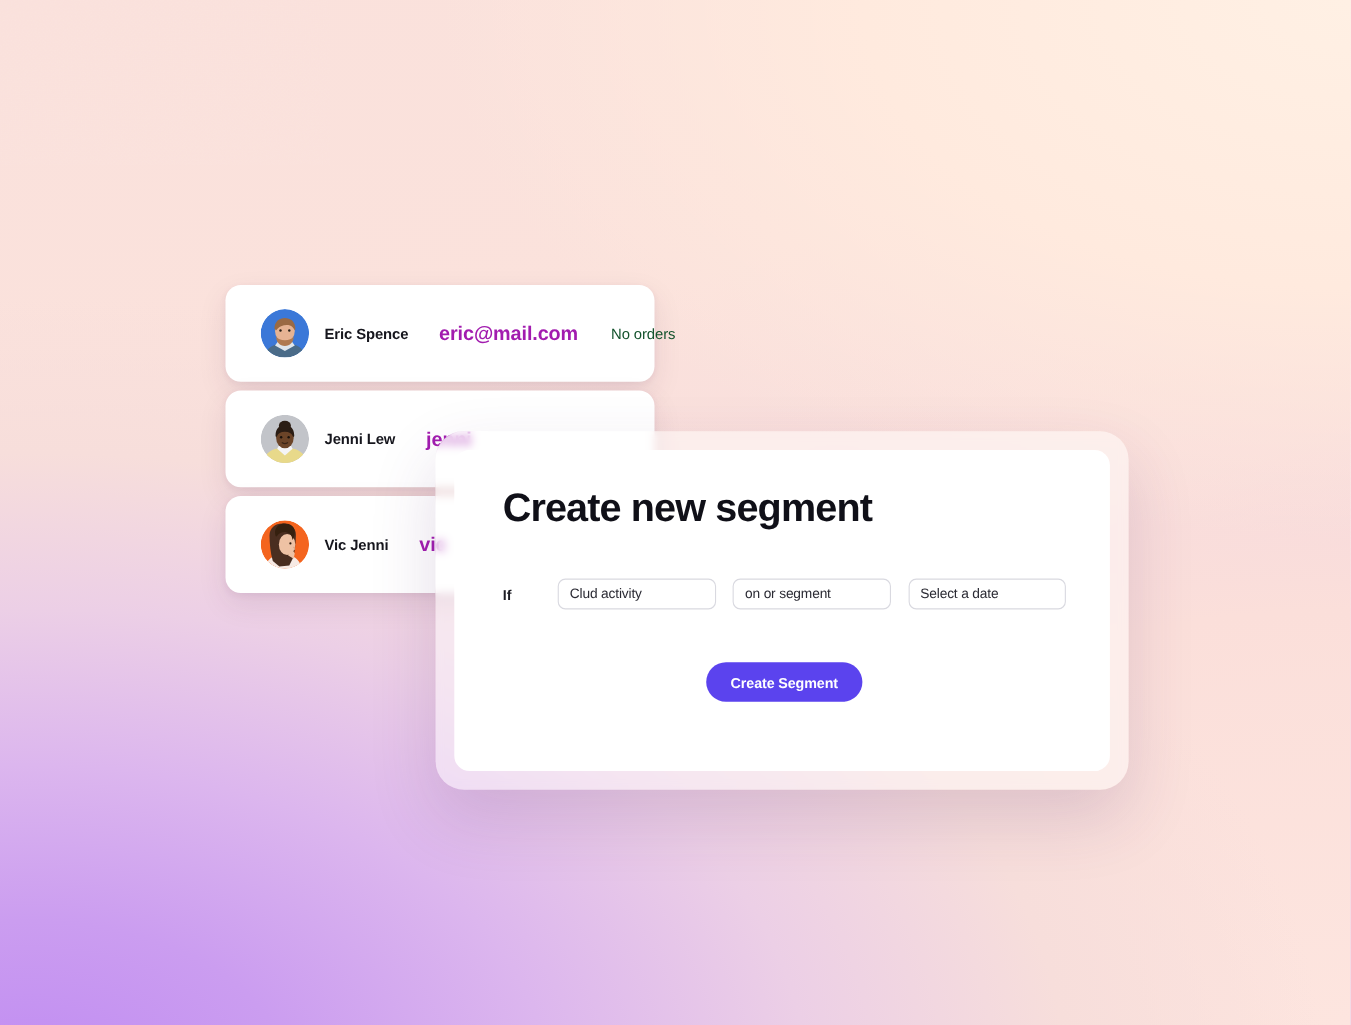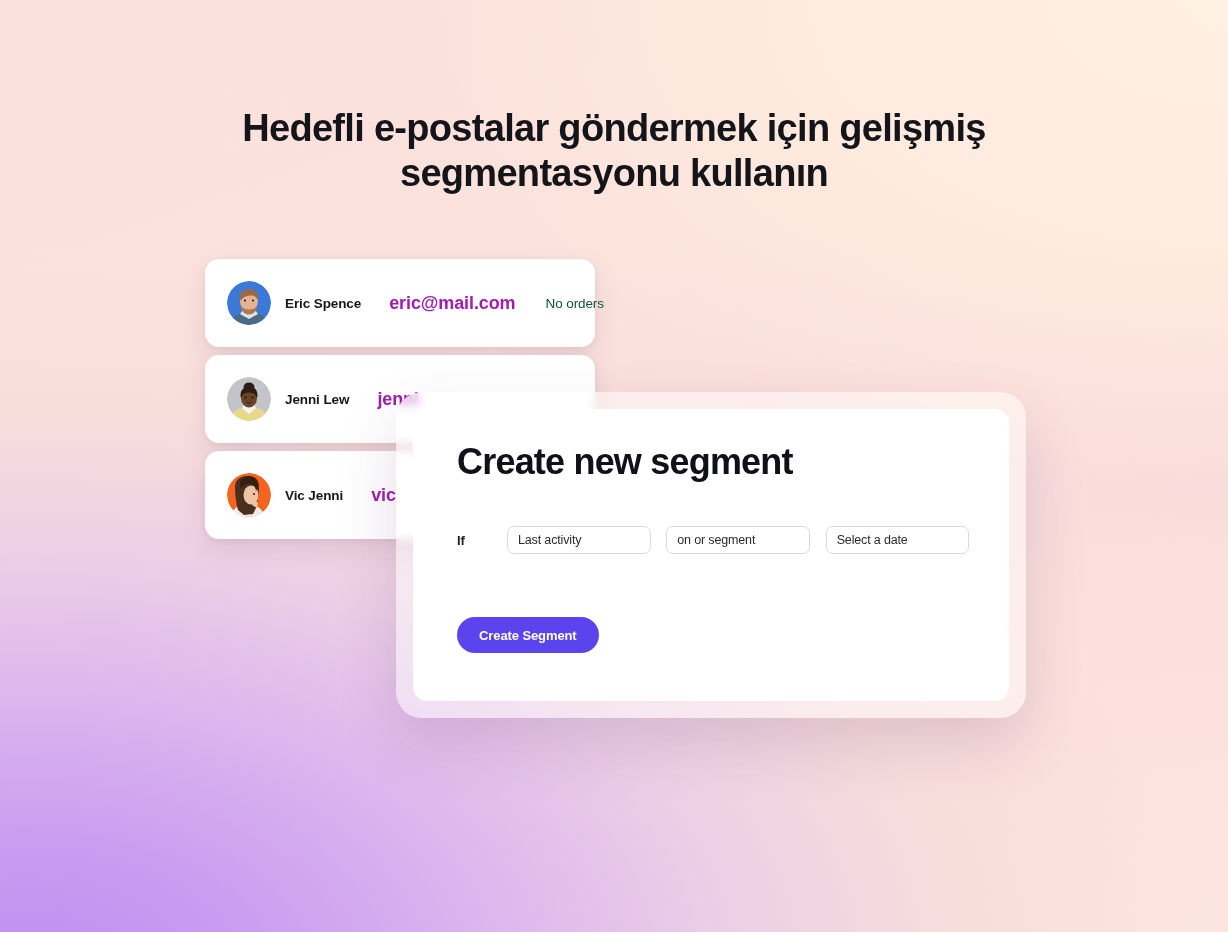--- a/index.html
+++ b/index.html
@@ -46,21 +46,21 @@
   .card {
     position:absolute;
     left:205px;
     width:390px;
     height:88px;
     background:#ffffff;
     border-radius:14px;
     box-shadow:0 10px 26px rgba(80,40,90,.10), 0 2px 6px rgba(80,40,90,.06);
     display:flex;
     align-items:center;
-    padding-left:22px;
+    padding-left:32px;
   }
   .card-1 { top:259px; }
   .card-2 { top:355px; }
   .card-3 { top:451px; }
 
   .avatar {
     width:44px; height:44px;
     border-radius:50%;
     flex:0 0 auto;
     position:relative;
@@ -151,24 +151,24 @@
     white-space:nowrap;
     overflow:hidden;
     cursor:pointer;
   }
   .f-a { width:155px; }
   .f-b { width:154px; margin-left:15px; }
   .f-c { width:154px; margin-left:16px; }
 
   .btn-row {
     position:absolute;
-    left:44px; top:208px;
+    left:44px; top:193px;
     width:512px;
     display:flex;
-    justify-content:flex-start;
+    justify-content:center;
   }
   .btn-primary {
     height:36px;
     padding:0 22px;
     border:none;
     border-radius:18px;
     background:#5b43ee;
     color:#ffffff;
     font-family:"Liberation Sans", sans-serif;
     font-size:13px;
@@ -185,21 +185,20 @@
 
 <div id="stage">
 
   <svg id="grain">
     <filter id="nz">
         <feTurbulence type="fractalNoise" baseFrequency="0.85" numOctaves="3" stitchTiles="stitch"></feTurbulence>
       </filter>
     <rect width="100%" height="100%" filter="url(#nz)" opacity="0.28"></rect>
   </svg>
 
-  <h1 class="headline">Hedefli e-postalar göndermek için gelişmiş segmentasyonu kullanın</h1>
 
   <div class="card card-1">
     <div class="avatar">
       <svg viewBox="0 0 44 44">
         <defs>
             <clipPath id="c1">
               <circle cx="22" cy="22" r="22"></circle>
             </clipPath>
           </defs>
         <g clip-path="url(#c1)">
@@ -272,21 +271,21 @@
 
   <div class="modal-frame">
     <div class="modal">
 
       <div class="modal-title">Create new segment</div>
 
       <div class="form">
 
         <div class="form-row">
           <span class="row-label">If</span>
-          <div class="field f-a">Last activity</div>
+          <div class="field f-a">Clud activity</div>
           <div class="field f-b">on or segment</div>
           <div class="field f-c">Select a date</div>
         </div>
 
 
       </div>
 
       <div class="btn-row">
         <button class="btn-primary">Create Segment</button>
       </div>

